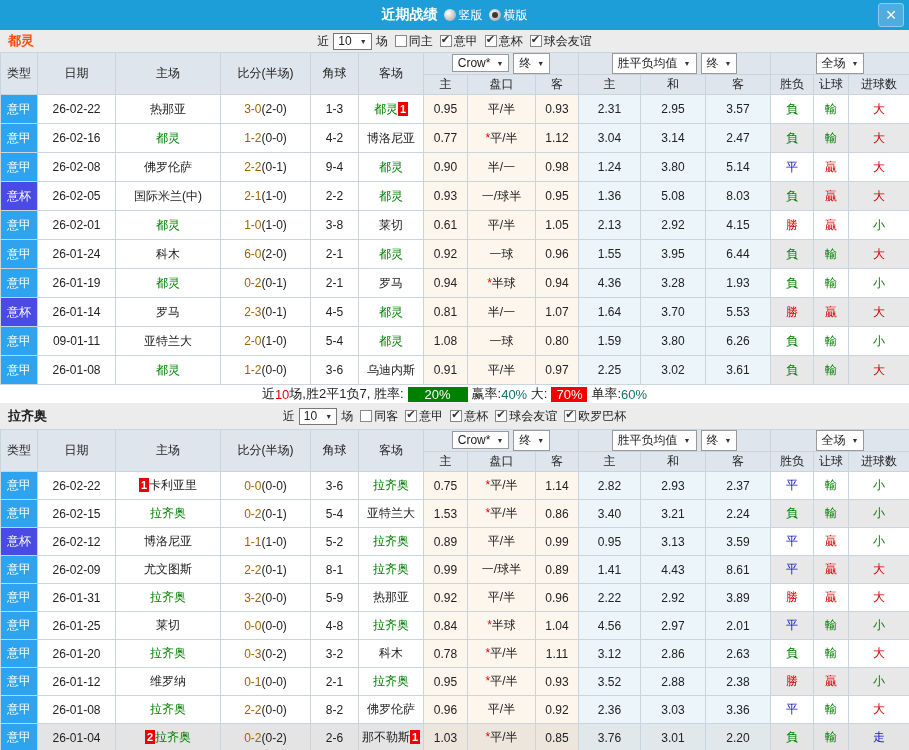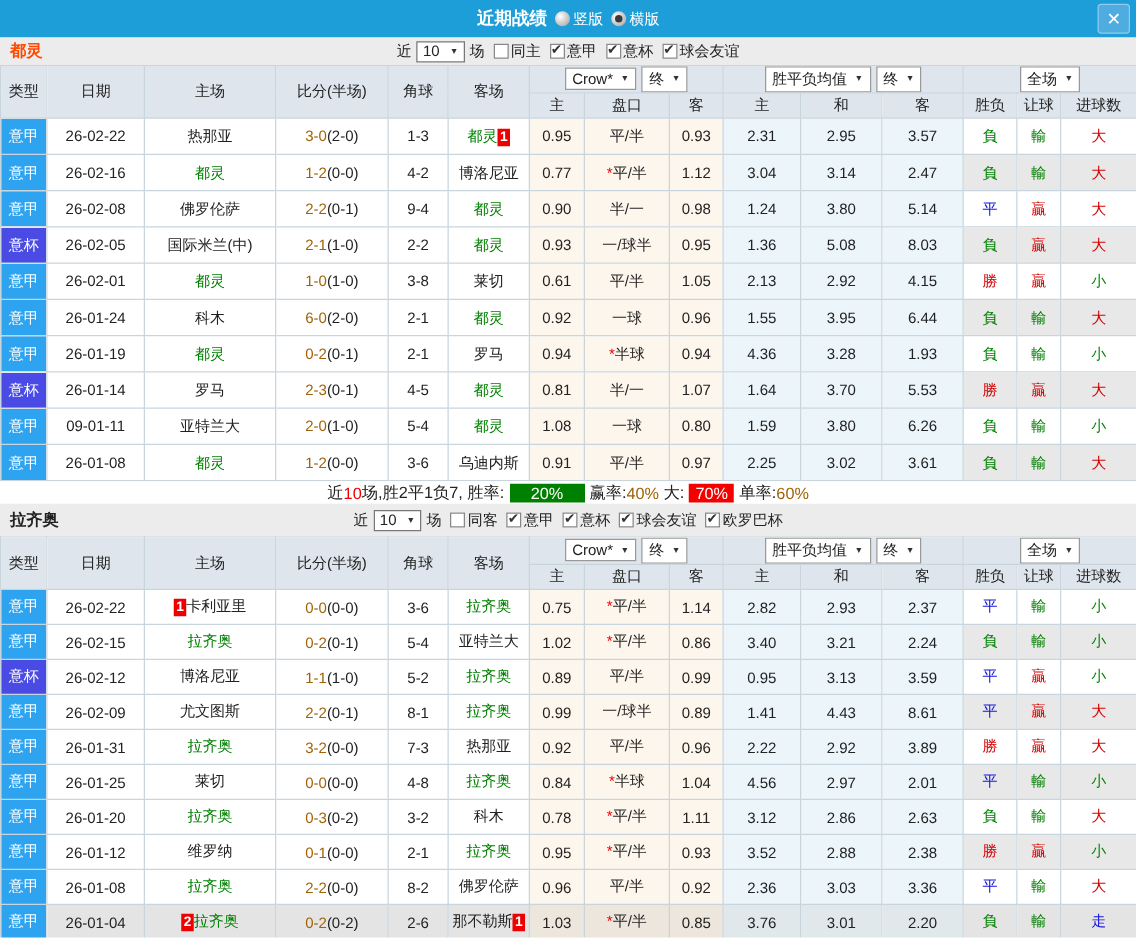--- a/index.html
+++ b/index.html
@@ -81,21 +81,21 @@
   tr.hov td { background: #E4E4E4; }
   tr.hov td.cream { background: #ECE6DD; }
   tr.hov td.lblue { background: #E1E8EC; }
   
   .summary {
     height: 18px; display: flex; align-items: center; justify-content: center;
     font-size: 13px; background: #fff;
   }
   .summary span { white-space: pre; }
   .s-red { color: #F00000; }
-  .s-blue { color: #a16207; }
+  .s-blue { color: #0f766e; }
   .s-green-badge { background: #008000; color: #fff; padding: 0 17px; margin: 0 4px; }
   .s-red-badge { background: #F50000; color: #fff; padding: 0 5px; margin: 0 4px; }
 </style>
 </head>
 <body>
 
 <div class="titlebar">
   <span class="title">近期战绩</span>
   <span class="radio-item">
     <span class="radio"></span>
@@ -487,21 +487,21 @@
             <td style="color: rgb(0, 128, 0);">輸</td>
             <td style="color: rgb(0, 128, 0);">小</td>
           </tr>
           <tr>
             <td class="type" style="background: rgb(46, 164, 240);">意甲</td>
             <td>26-02-15</td>
             <td><span class="green-team">拉齐奥</span></td>
             <td><span class="score-red">0-2</span><span class="half-score">(0-1)</span></td>
             <td>5-4</td>
             <td><span>亚特兰大</span></td>
-            <td class="cream">1.02</td>
+            <td class="cream">1.53</td>
             <td class="cream"><span class="star">*</span><span>平/半</span></td>
             <td class="cream">0.86</td>
             <td class="lblue">3.40</td>
             <td class="lblue">3.21</td>
             <td class="lblue">2.24</td>
             <td class="altgray" style="color: rgb(0, 128, 0);">負</td>
             <td class="altgray" style="color: rgb(0, 128, 0);">輸</td>
             <td class="altgray" style="color: rgb(0, 128, 0);">小</td>
           </tr>
           <tr>
@@ -536,21 +536,21 @@
             <td class="lblue">8.61</td>
             <td class="altgray" style="color: rgb(16, 16, 214);">平</td>
             <td class="altgray" style="color: rgb(212, 0, 0);">贏</td>
             <td class="altgray" style="color: rgb(212, 0, 0);">大</td>
           </tr>
           <tr>
             <td class="type" style="background: rgb(46, 164, 240);">意甲</td>
             <td>26-01-31</td>
             <td><span class="green-team">拉齐奥</span></td>
             <td><span class="score-red">3-2</span><span class="half-score">(0-0)</span></td>
-            <td>7-3</td>
+            <td>5-9</td>
             <td><span>热那亚</span></td>
             <td class="cream">0.92</td>
             <td class="cream"><span>平/半</span></td>
             <td class="cream">0.96</td>
             <td class="lblue">2.22</td>
             <td class="lblue">2.92</td>
             <td class="lblue">3.89</td>
             <td style="color: rgb(212, 0, 0);">勝</td>
             <td style="color: rgb(212, 0, 0);">贏</td>
             <td style="color: rgb(212, 0, 0);">大</td>

